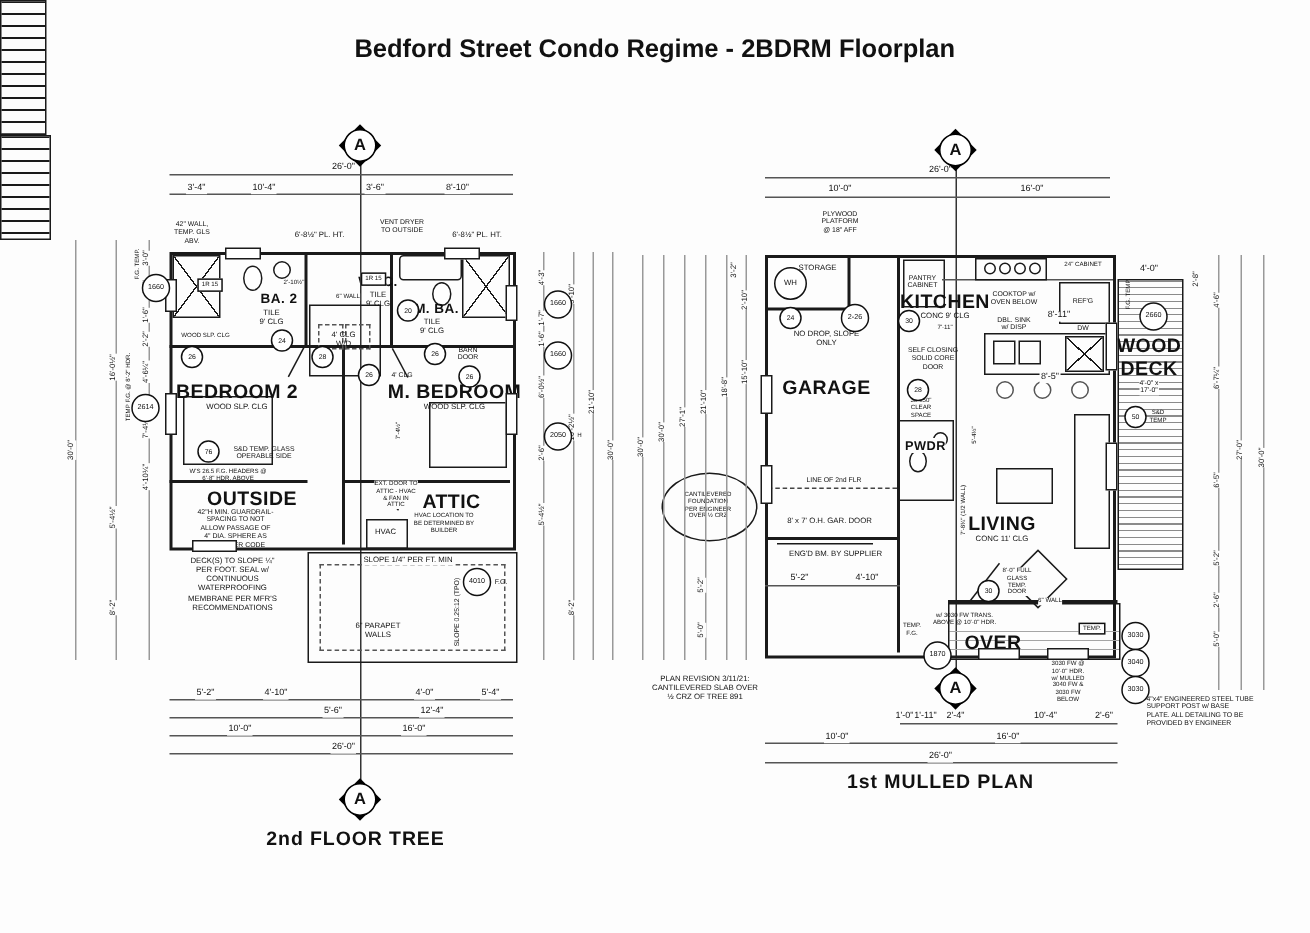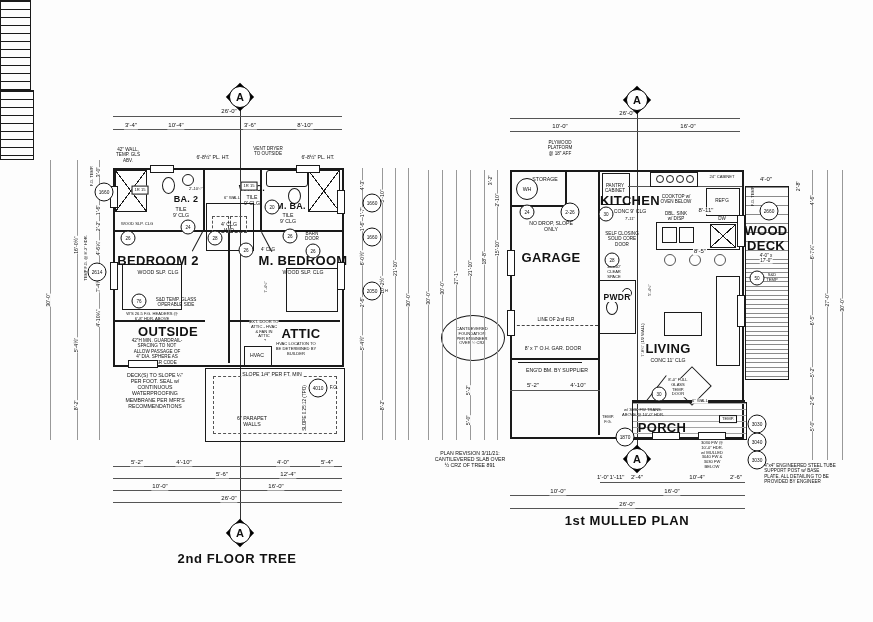--- a/index.html
+++ b/index.html
@@ -45,20 +45,21 @@
   .dash{position:absolute;border-top:1px dashed #444;}
   .drect{position:absolute;border:1px dashed #555;}
   .ellipse{position:absolute;border:1px solid #1a1a1a;border-radius:50%;background:#fff;}
   .rl{position:absolute;height:1px;background:#1a1a1a;transform-origin:0 0;}
   .win{position:absolute;background:#fff;border:1px solid #1a1a1a;z-index:3;}
 </style>
 </head>
 <body>
 
 <div class="canvas">
+  <h1 class="title">Bedford Street Condo Regime - 2BDRM Floorplan</h1>
 
   <section>
 
     <div class="w" style="left:240px;top:110px;width:1px;height:421px;background:#333;"></div>
     <div class="marker" style="left:240px;top:97px;">
         <i></i>
         <b>A</b>
       </div>
     <div class="marker" style="left:240px;top:533px;">
         <i></i>
@@ -330,21 +331,21 @@
     <span class="t n" style="left:556px;top:320px;background:#fdfdfd;">LINE OF 2nd FLR</span>
     <span class="t n5" style="left:557px;top:370px;">ENG'D BM. BY SUPPLIER</span>
     <span class="t room lg" style="left:668px;top:349px;">LIVING</span>
     <span class="t sub" style="left:668px;top:360px;">CONC 11' CLG</span>
     <span class="t n4 v" style="left:650px;top:290px;">5'-4½"</span>
     <span class="t n4 v" style="left:643px;top:340px;">7'-8¾" (1/2 WALL)</span>
     <span class="t room" style="left:766px;top:238px;">WOOD
 DECK</span>
     <span class="t n" style="left:766px;top:258px;background:#fff;">4'-0" x
 17'-0"</span>
-    <span class="t room lg" style="left:662px;top:428px;background:transparent;">PORCH</span>
+    <span class="t room lg" style="left:662px;top:428px;background:transparent;">OVER</span>
     <span class="t n4" style="left:678px;top:388px;background:#fdfdfd;">8'-0" FULL
 GLASS
 TEMP.
 DOOR</span>
     <span class="t n4" style="left:700px;top:401px;background:#fdfdfd;">6" WALL</span>
     <span class="t n4" style="left:608px;top:420px;background:#fdfdfd;">TEMP.
 F.G.</span>
     <span class="t n4" style="left:643px;top:413px;background:transparent;">w/ 3030 FW TRANS.
 ABOVE @ 10'-0" HDR.</span>
     <span class="t n4" style="left:728px;top:419px;border:0.8px solid #111;padding:0.5px 2px;background:#fff;">TEMP.</span>

